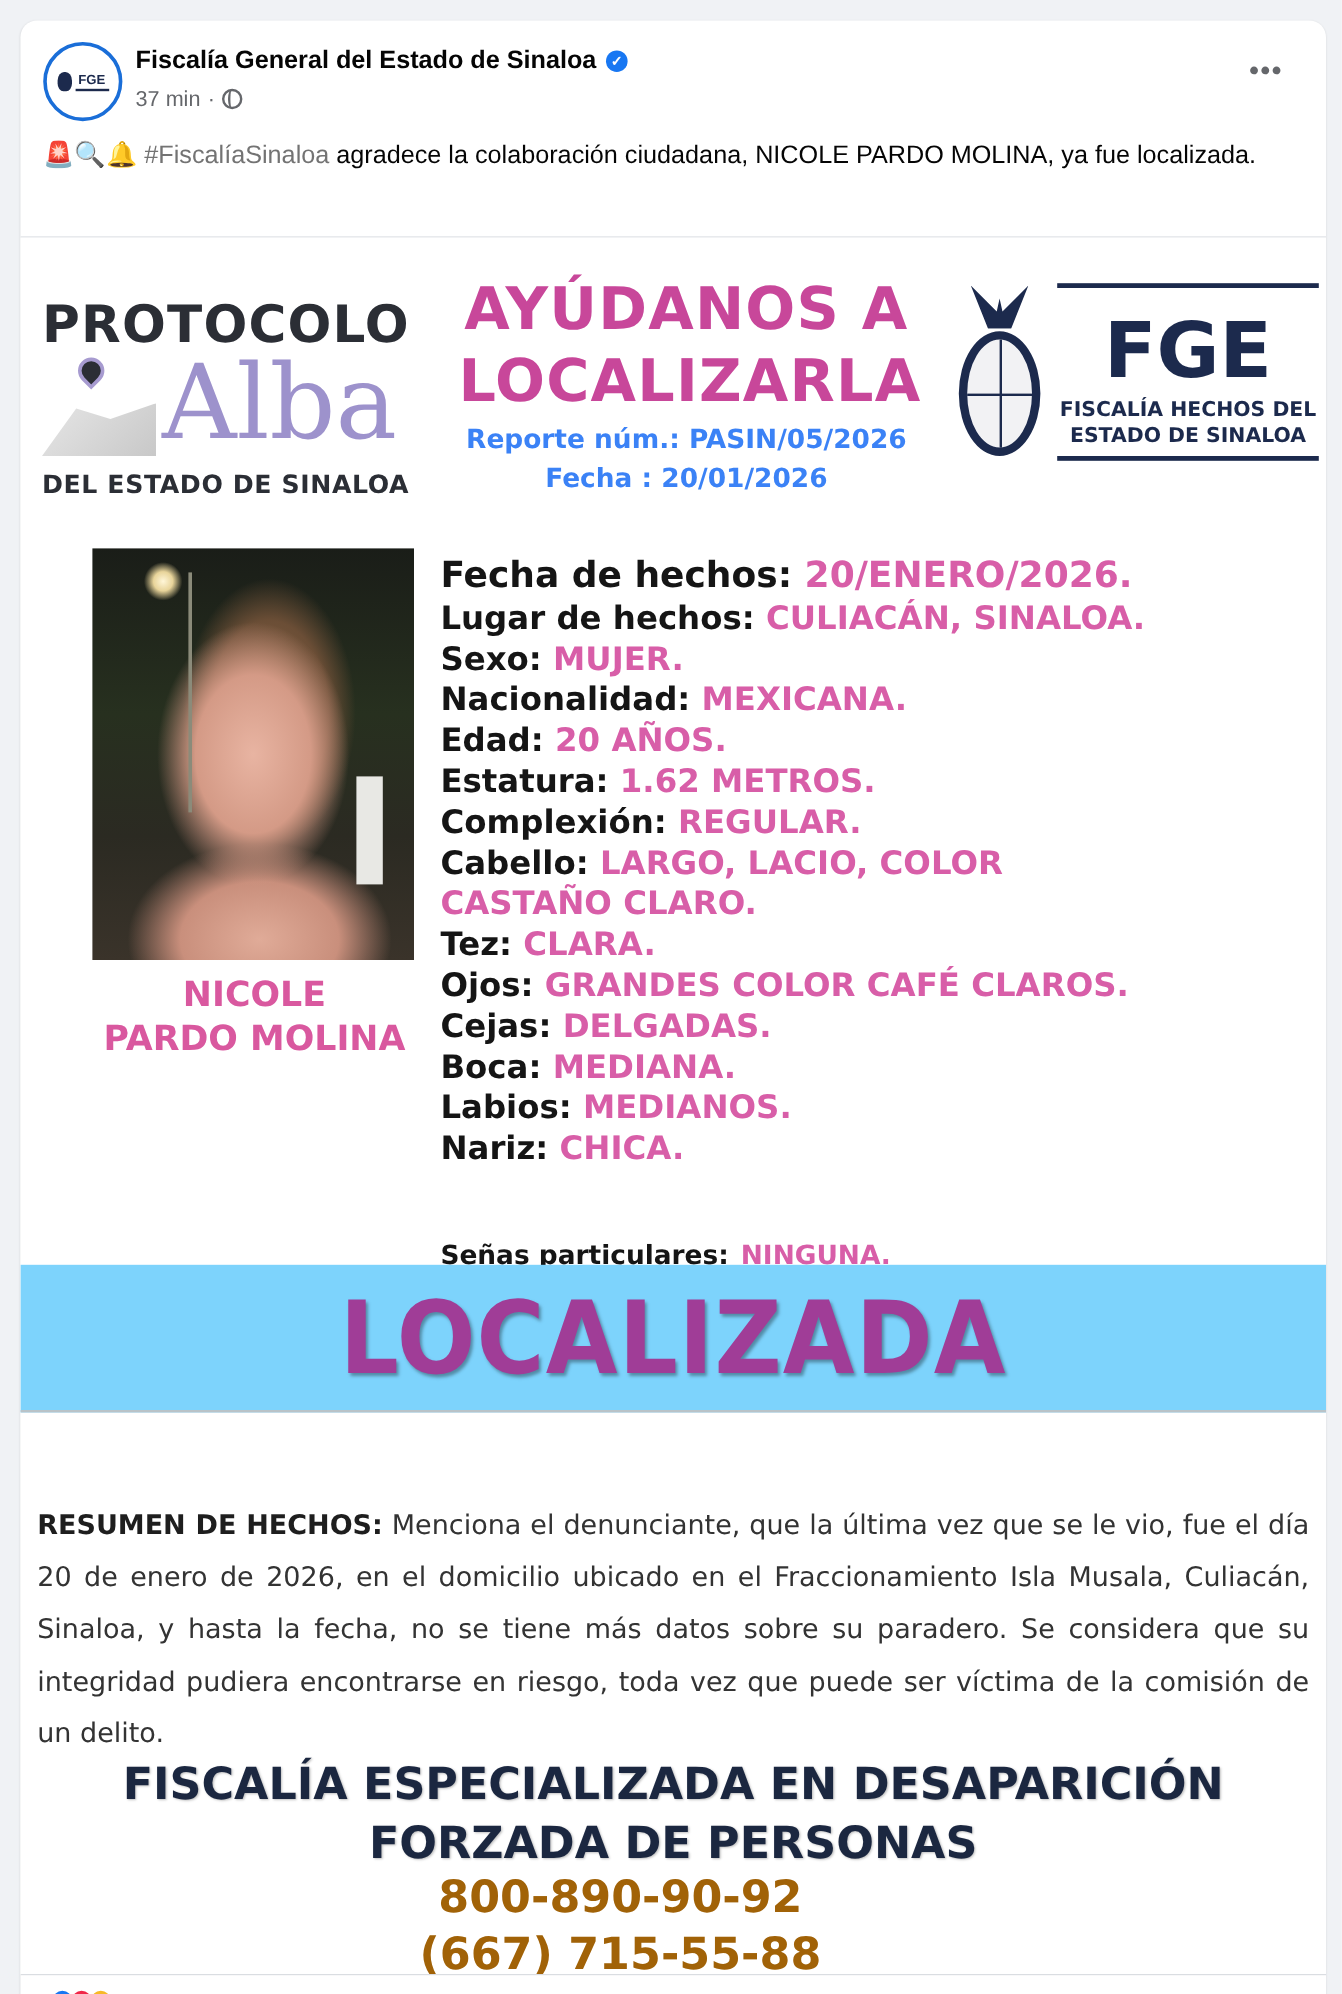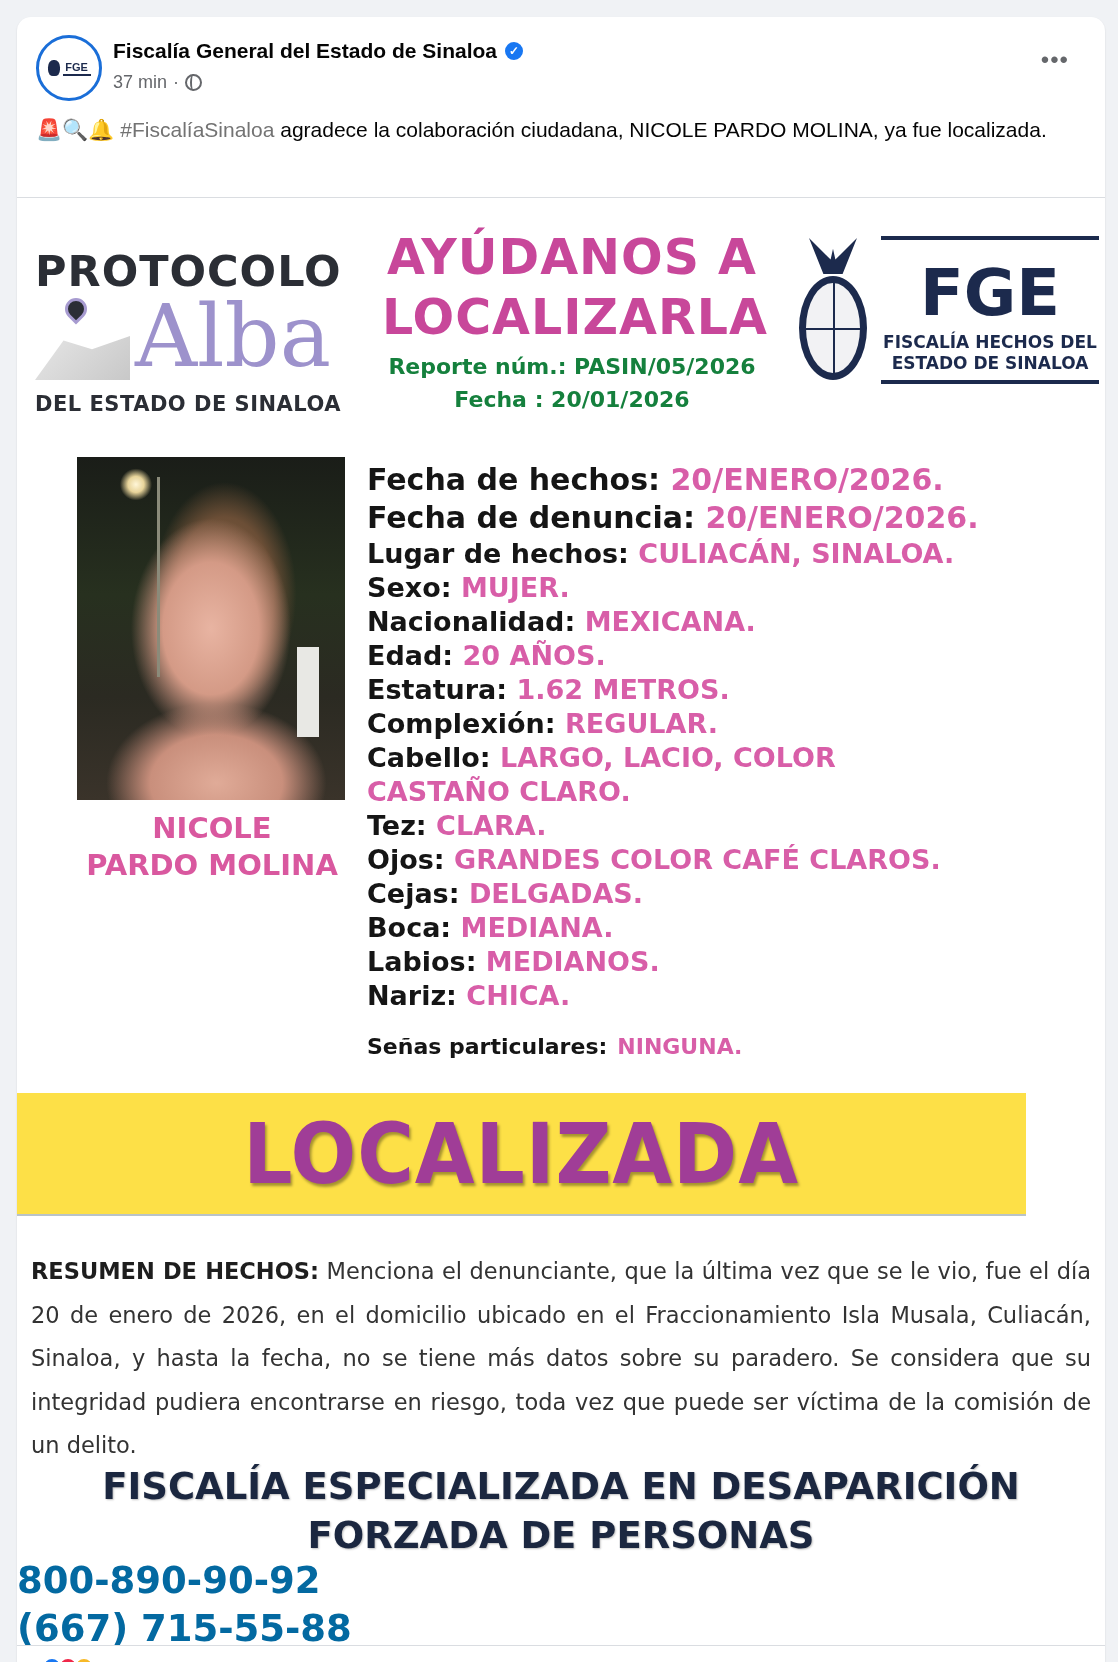--- a/index.html
+++ b/index.html
@@ -24,21 +24,21 @@
   .alba { position: absolute; left: 18px; top: 48px; width: 320px; }
   .alba .proto { font-size: 43px; font-weight: bold; color: #2b2e35; letter-spacing: 1px; font-family: "DejaVu Sans", sans-serif; }
   .alba .albaword { position: relative; height: 90px; }
   .alba .albaword .pin { position: absolute; left: 30px; top: 2px; width: 22px; height: 22px; border-radius: 50% 50% 50% 0; transform: rotate(-45deg); background: #2b2e35; border: 3px solid #a79bd0; }
   .alba .albaword .map { position: absolute; left: 0; top: 40px; width: 95px; height: 44px; background: linear-gradient(135deg,#e6e6e6,#c8c8c8); clip-path: polygon(0 100%, 30% 10%, 60% 30%, 100% 0, 100% 100%); }
   .alba .albaword .word { position: absolute; left: 100px; top: -8px; font-family: "DejaVu Serif", serif; font-size: 86px; color: #9d92cc; line-height: 96px; }
   .alba .del { font-size: 21px; font-weight: bold; color: #2b2e35; letter-spacing: 0.5px; margin-top: 6px; }
 
   .ayud { position: absolute; left: 365px; top: 30px; width: 380px; text-align: center; }
   .ayud .t { font-size: 49px; font-weight: bold; color: #c8479a; line-height: 60px; letter-spacing: 1px; }
-  .ayud .r { font-size: 22px; font-weight: bold; color: #15803d; line-height: 29px; margin-top: 4px; }
+  .ayud .r { font-size: 22px; font-weight: bold; color: #3b82f6; line-height: 29px; margin-top: 4px; }
 
   .fge { position: absolute; left: 780px; top: 30px; width: 300px; height: 160px; }
   .fge .shield { position: absolute; left: 0; top: 10px; width: 72px; height: 145px; }
   .fge .shield .eagle { position: absolute; left: 12px; top: 0; width: 48px; height: 36px; background: #1c2a4d; clip-path: polygon(0 0, 45% 60%, 50% 30%, 55% 60%, 100% 0, 70% 100%, 30% 100%); }
   .fge .shield .oval { position: absolute; left: 2px; top: 38px; width: 68px; height: 104px; border-radius: 50%; border: 7px solid #1c2a4d; background: #f2f2f4; }
   .fge .shield .oval::before { content: ""; position: absolute; left: 50%; top: 0; bottom: 0; width: 2px; background: #1c2a4d; }
   .fge .shield .oval::after { content: ""; position: absolute; top: 50%; left: 0; right: 0; height: 2px; background: #1c2a4d; }
   .fge .rule { position: absolute; left: 84px; width: 218px; height: 4px; background: #1c2a4d; }
   .fge .big { position: absolute; left: 84px; top: 30px; width: 218px; text-align: center; font-size: 64px; font-weight: bold; color: #1c2a4d; line-height: 70px; }
   .fge .sub { position: absolute; left: 84px; top: 104px; width: 218px; text-align: center; font-size: 17px; font-weight: bold; color: #1c2a4d; line-height: 21px; }
@@ -54,27 +54,27 @@
   .photo .sign { position: absolute; left: 220px; top: 190px; width: 22px; height: 90px; background: #e8e8e4; }
   .name { position: absolute; left: 30px; top: 612px; width: 330px; text-align: center; font-size: 29px; font-weight: bold; color: #d9589f; line-height: 37px; }
 
   .details { position: absolute; left: 350px; top: 263px; width: 720px; }
   .row { font-size: 27px; line-height: 34px; font-weight: bold; color: #151515; }
   .row.big { font-size: 30px; line-height: 38px; }
   .row .v { color: #d85ea8; }
   .senas { position: absolute; left: 350px; top: 836px; font-size: 22px; font-weight: bold; color: #151515; }
   .senas .v { color: #d85ea8; margin-left: 10px; }
 
-  .banner { position: absolute; left: 0; top: 895px; width: 1009px; height: 123px; background: #fde047; display: flex; align-items: center; justify-content: center; border-bottom: 2px solid #b9c3c8; }
+  .banner { position: absolute; left: 0; top: 856px; width: 1088px; height: 123px; background: #7dd3fc; display: flex; align-items: center; justify-content: center; border-bottom: 2px solid #b9c3c8; }
   .banner span { font-size: 84px; font-weight: bold; color: #a03d97; letter-spacing: 1px; text-shadow: 2px 3px 3px rgba(0,0,0,0.35); transform: scaleX(0.92); }
 
   .summary { position: absolute; left: 14px; top: 1052px; width: 1060px; font-size: 22.5px; line-height: 43.5px; color: #333; text-align: justify; }
   .summary b { color: #1e1e1e; }
   .office { position: absolute; left: 0; top: 1264px; width: 1088px; text-align: center; font-size: 37px; font-weight: bold; color: #1b2740; line-height: 49px; text-shadow: 1px 1px 2px rgba(0,0,0,0.25); }
-  .phone { position: absolute; left: 0; width: 1000px; text-align: left; font-size: 37px; font-weight: bold; color: #0369a1; line-height: 46px; }
+  .phone { position: absolute; left: 0; width: 1000px; text-align: center; font-size: 37px; font-weight: bold; color: #a16207; line-height: 46px; }
 
   .divider-bottom { position: absolute; left: 0; top: 1628px; width: 100%; height: 1px; background: #dadde1; }
   .reactions { position: absolute; left: 25px; top: 1640px; display: flex; }
   .reactions i { width: 20px; height: 20px; border-radius: 50%; border: 2px solid #fff; margin-right: -4px; display: block; }
 </style>
 </head>
 <body>
 
 <div class="card">
 
@@ -143,21 +143,20 @@
       <span class="post"></span>
       <span class="sign"></span>
     </div>
     <div class="name">
       <div>NICOLE</div>
       <div>PARDO MOLINA</div>
     </div>
 
     <div class="details">
       <div class="row big"><span>Fecha de hechos: </span><span class="v">20/ENERO/2026.</span></div>
-      <div class="row big"><span>Fecha de denuncia: </span><span class="v">20/ENERO/2026.</span></div>
       <div class="row"><span>Lugar de hechos: </span><span class="v">CULIACÁN, SINALOA.</span></div>
       <div class="row"><span>Sexo: </span><span class="v">MUJER.</span></div>
       <div class="row"><span>Nacionalidad: </span><span class="v">MEXICANA.</span></div>
       <div class="row"><span>Edad: </span><span class="v">20 AÑOS.</span></div>
       <div class="row"><span>Estatura: </span><span class="v">1.62 METROS.</span></div>
       <div class="row"><span>Complexión: </span><span class="v">REGULAR.</span></div>
       <div class="row" style="width:600px"><span>Cabello: </span><span class="v">LARGO, LACIO, COLOR CASTAÑO CLARO.</span></div>
       <div class="row"><span>Tez: </span><span class="v">CLARA.</span></div>
       <div class="row"><span>Ojos: </span><span class="v">GRANDES COLOR CAFÉ CLAROS.</span></div>
       <div class="row"><span>Cejas: </span><span class="v">DELGADAS.</span></div>

